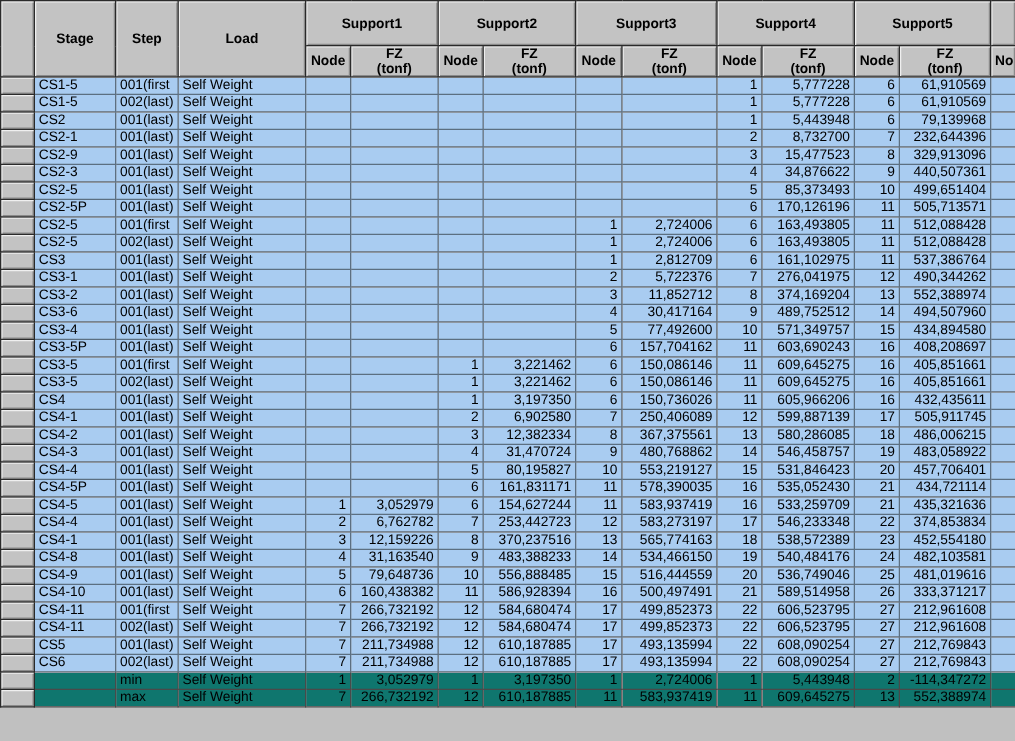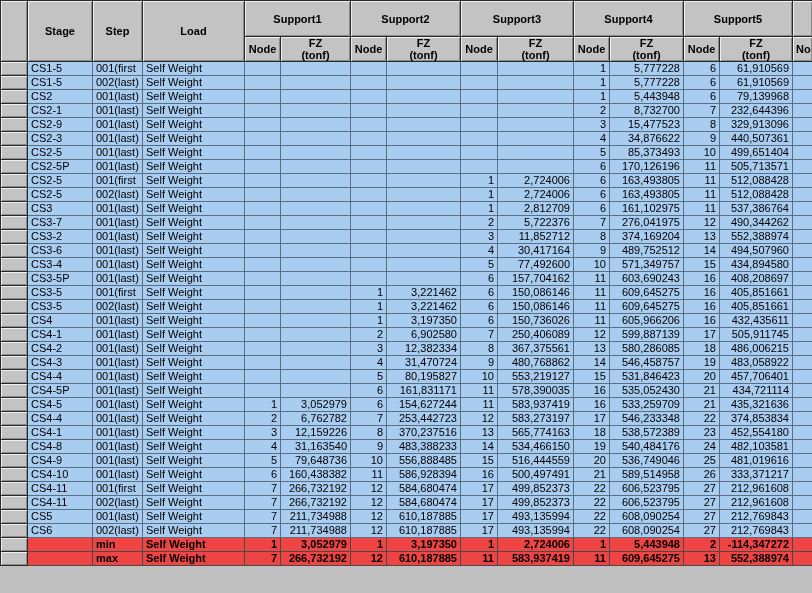--- a/index.html
+++ b/index.html
@@ -36,21 +36,21 @@
     background: #c3c3c3;
     border: 1px solid #2a2a2a;
     box-shadow: inset 1px 1px 0 #efefef, inset -1px -1px 0 #8a8a8a;
   }
   td.c {
     border: 1px solid #5c6f81;
     height: 13.7px;
     background: #a9ccf1;
     line-height: 13px;
   }
-  tr.white td.c { background: #ef4444; border-color: #4a4a4a; font-weight: bold; }
+  tr.white td.c { background: #0f766e; border-color: #4a4a4a; }
   .l { text-align: left; }
   .r { text-align: right; }
   .clip { padding-left: 5px; text-align: left; }
 </style>
 </head>
 <body>
 
 <div>
   <table id="grid">
     <colgroup>
@@ -280,21 +280,21 @@
           <td class="c r">1</td>
           <td class="c r">2,812709</td>
           <td class="c r">6</td>
           <td class="c r">161,102975</td>
           <td class="c r">11</td>
           <td class="c r">537,386764</td>
           <td class="c"></td>
         </tr>
         <tr>
           <td class="sel"></td>
-          <td class="c l">CS3-7</td>
+          <td class="c l">CS3-1</td>
           <td class="c l">001(last)</td>
           <td class="c l">Self Weight</td>
           <td class="c r"></td>
           <td class="c r"></td>
           <td class="c r"></td>
           <td class="c r"></td>
           <td class="c r">2</td>
           <td class="c r">5,722376</td>
           <td class="c r">7</td>
           <td class="c r">276,041975</td>

